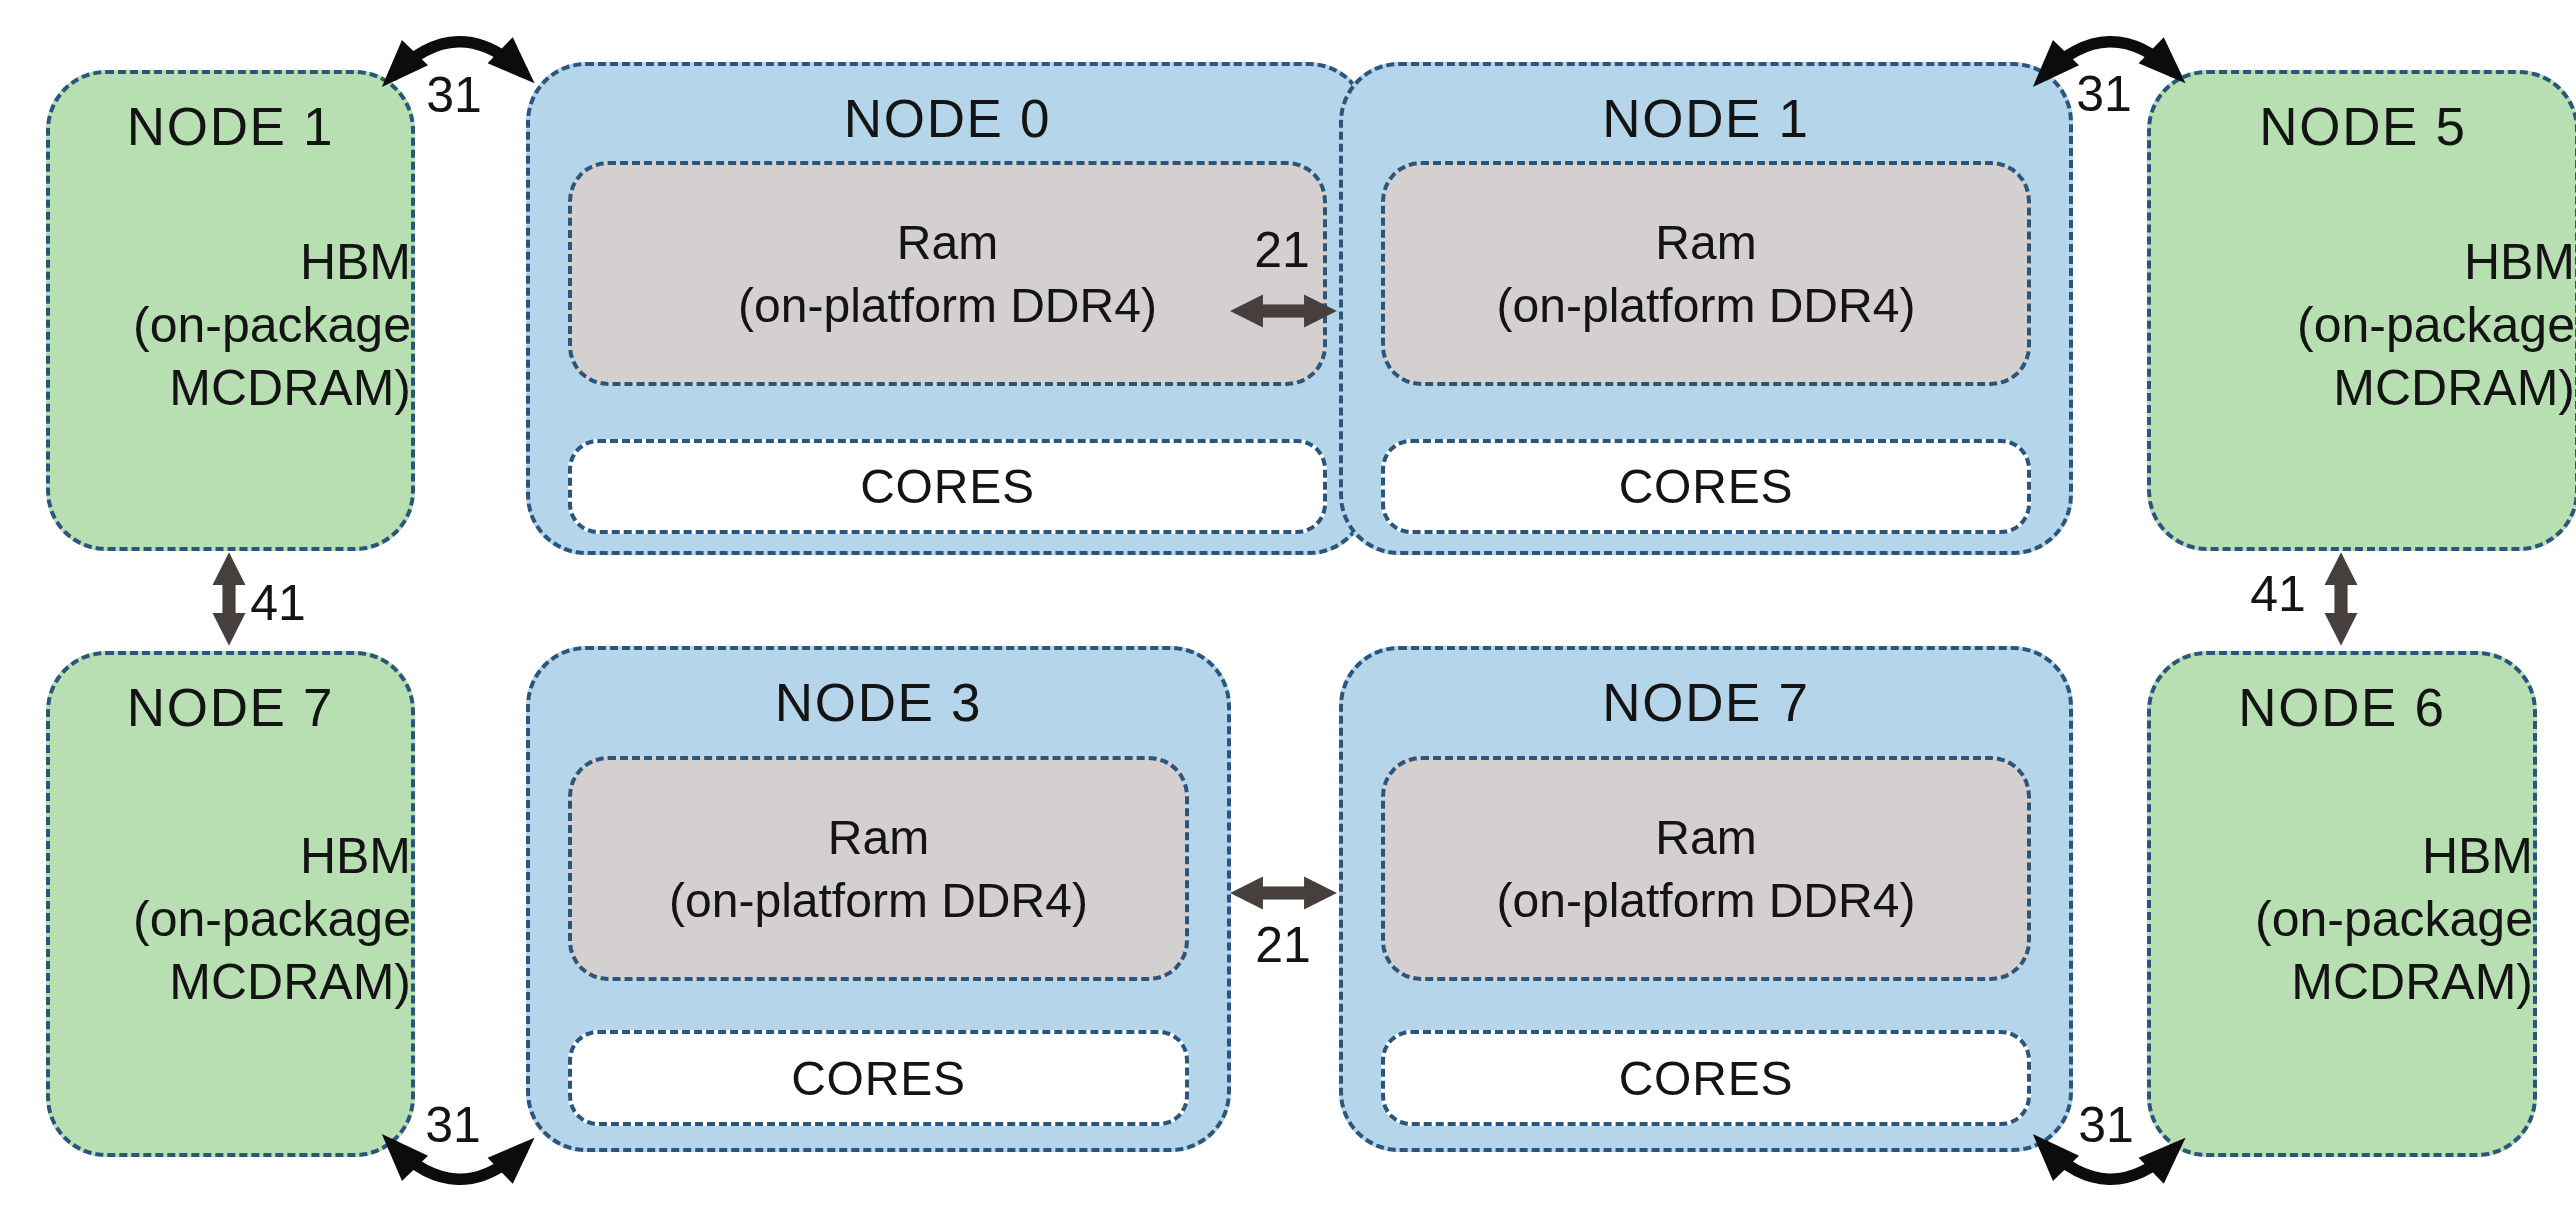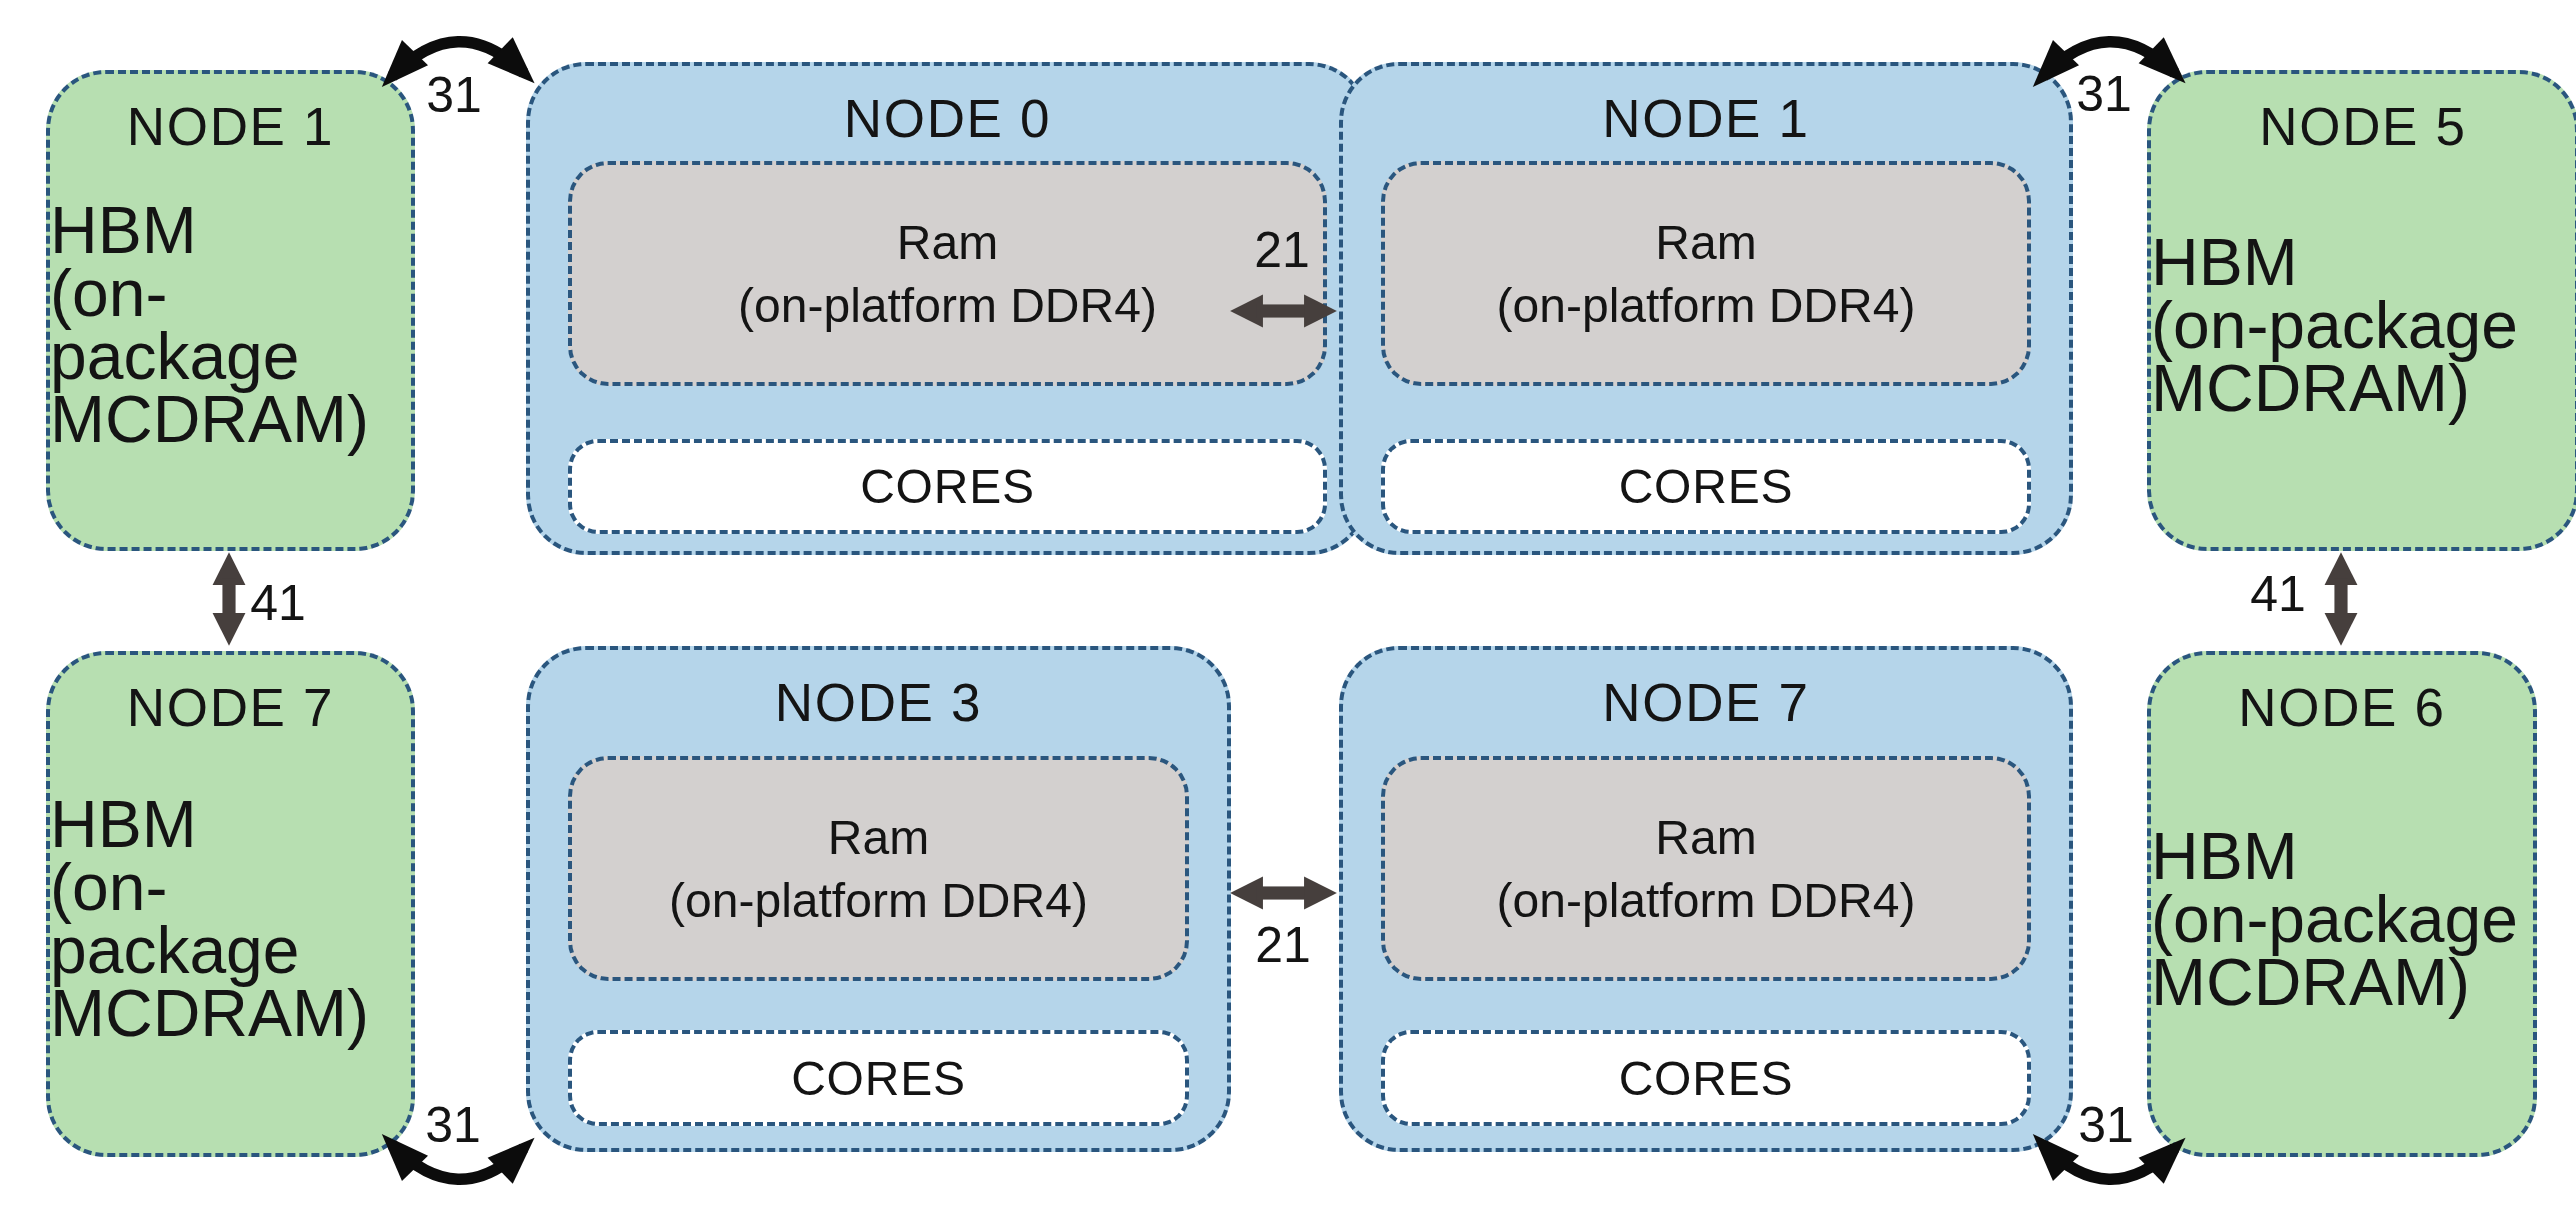--- a/index.html
+++ b/index.html
@@ -32,22 +32,22 @@
   .node-title{
     text-align:center;
     font-size:53px;
     margin-top:21.5px;
     letter-spacing:1.7px;
   }
   .hbm-text{
     position:absolute;
     top:53%;left:0;right:0;
     transform:translateY(-50%);
-    text-align:left;
-    font-size:66px;
+    text-align:right;
+    font-size:50px;
     line-height:63px;
   }
   .ram{
     position:absolute;
     left:38px;right:38px;
     box-sizing:border-box;
     background:var(--ram-fill);
     border:4.1px dashed var(--border-color);
     border-radius:40px;
     display:flex;flex-direction:column;

